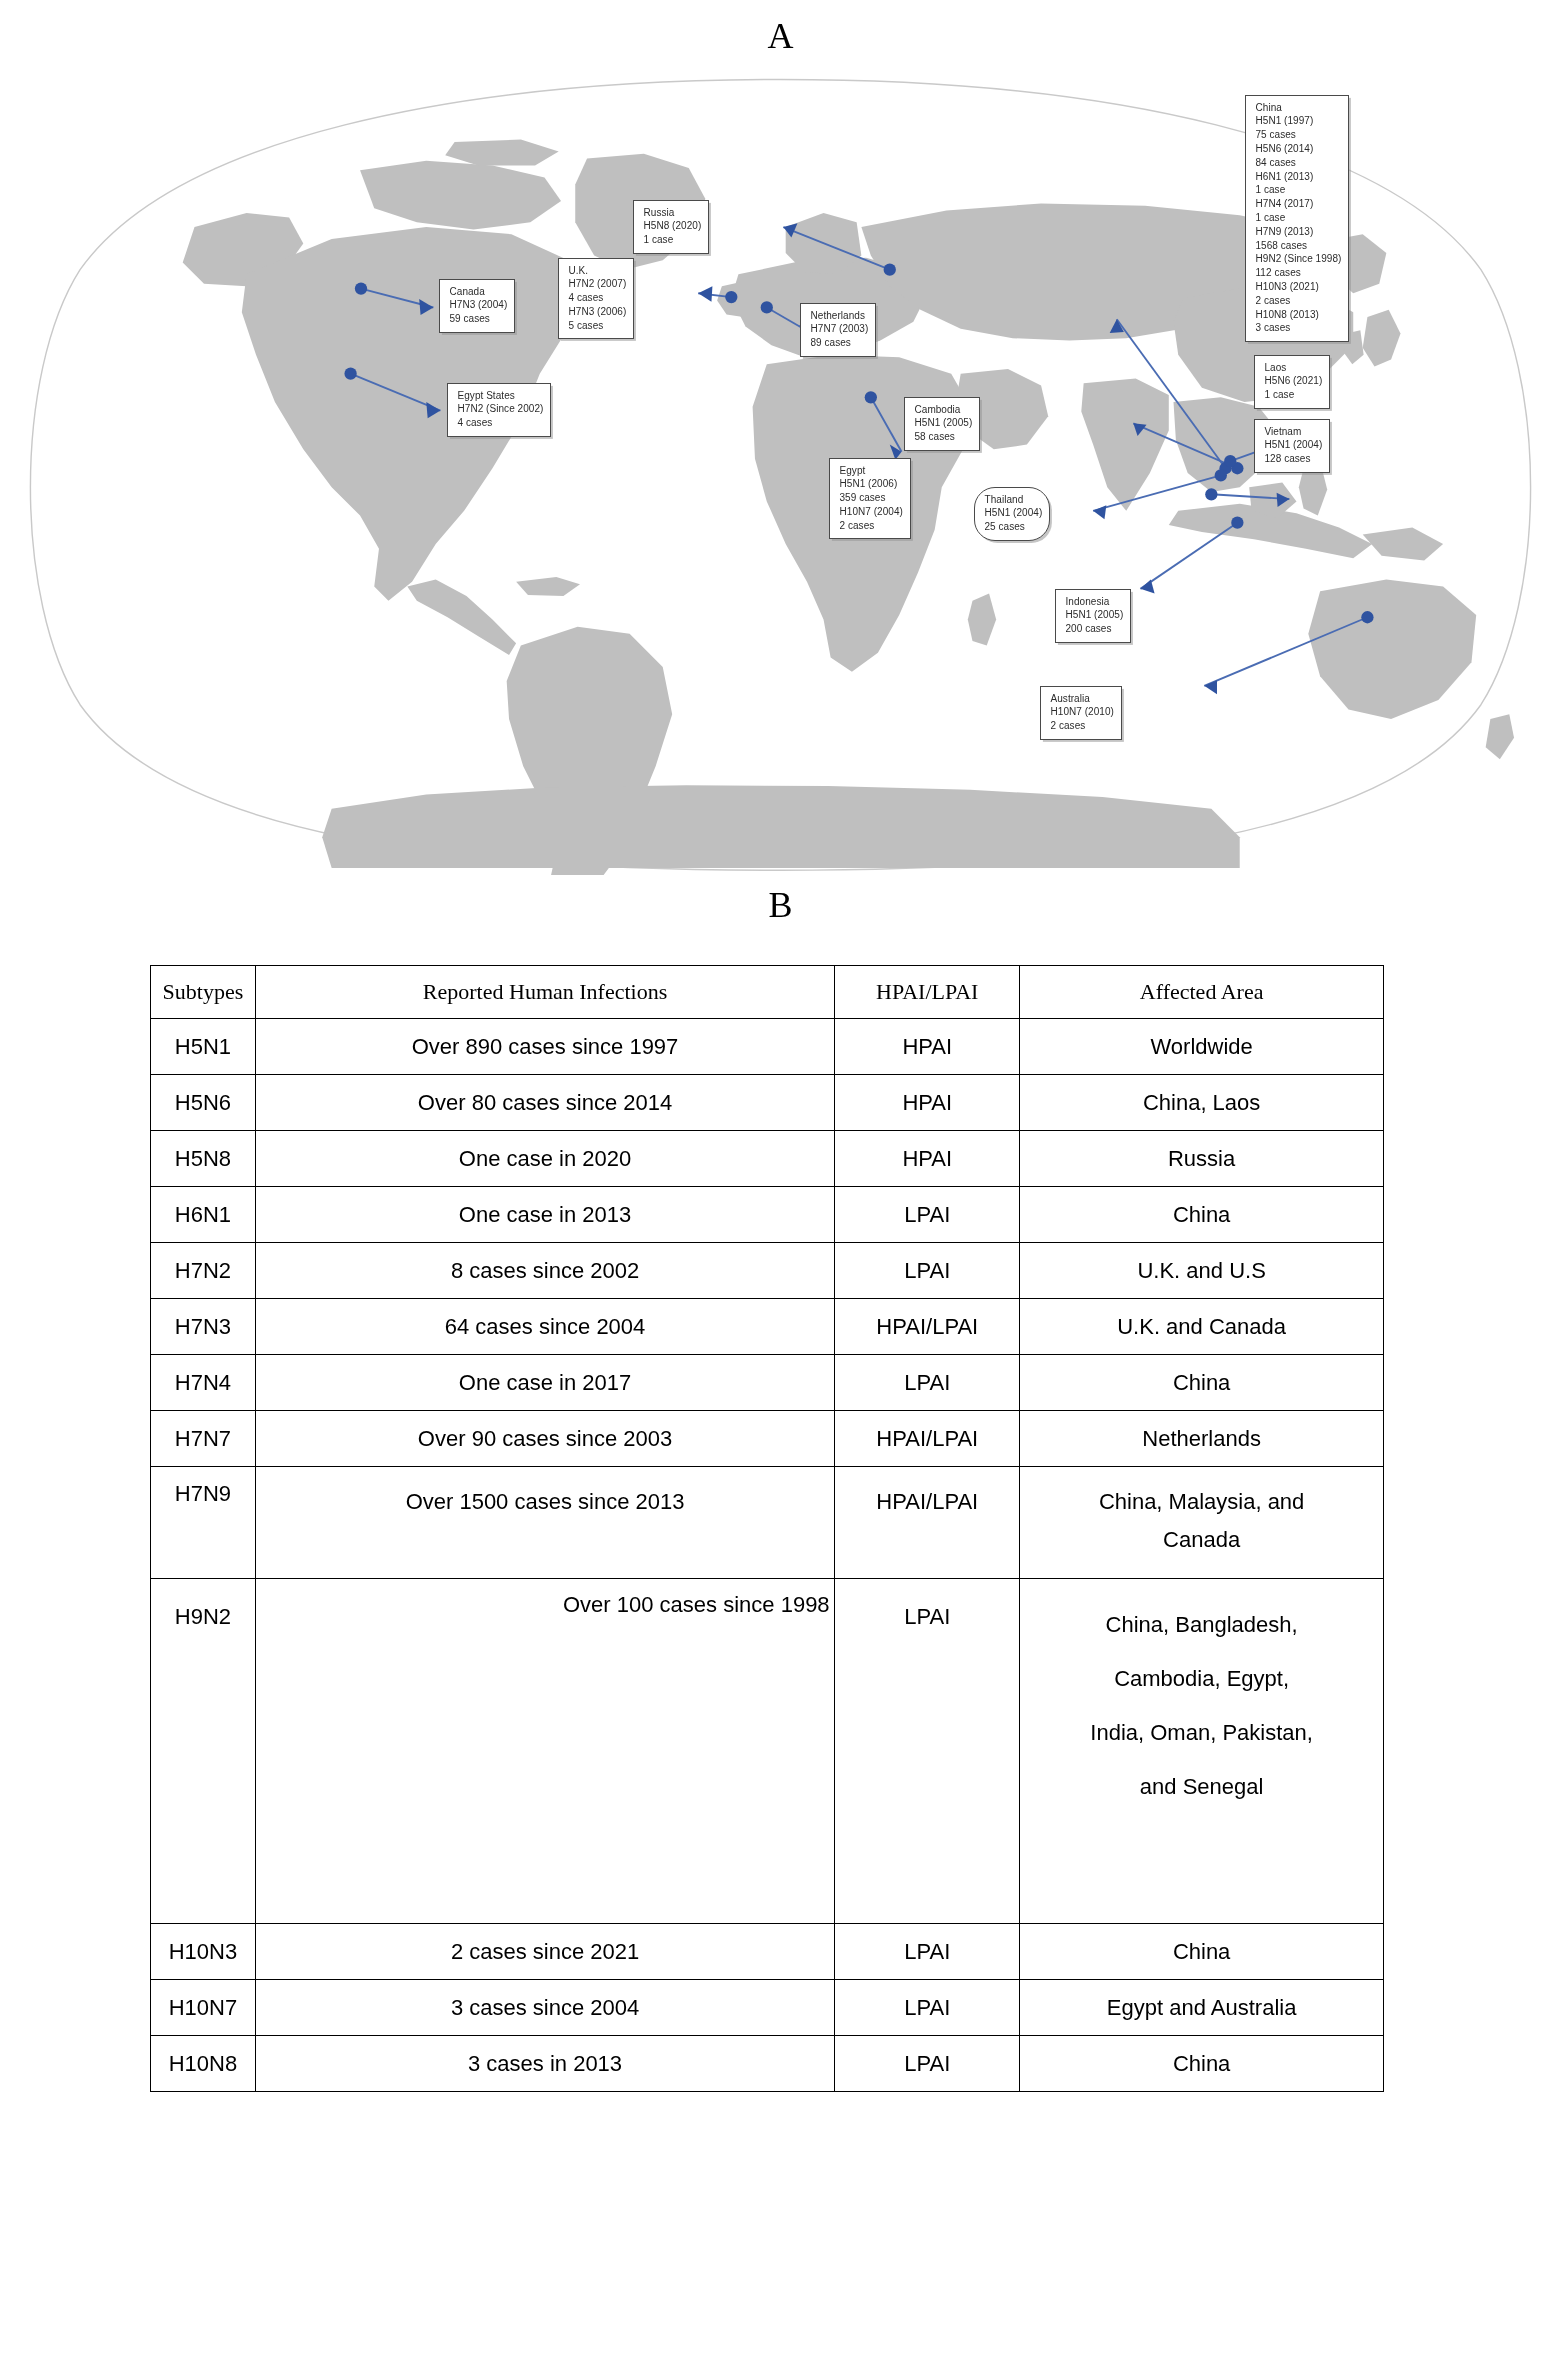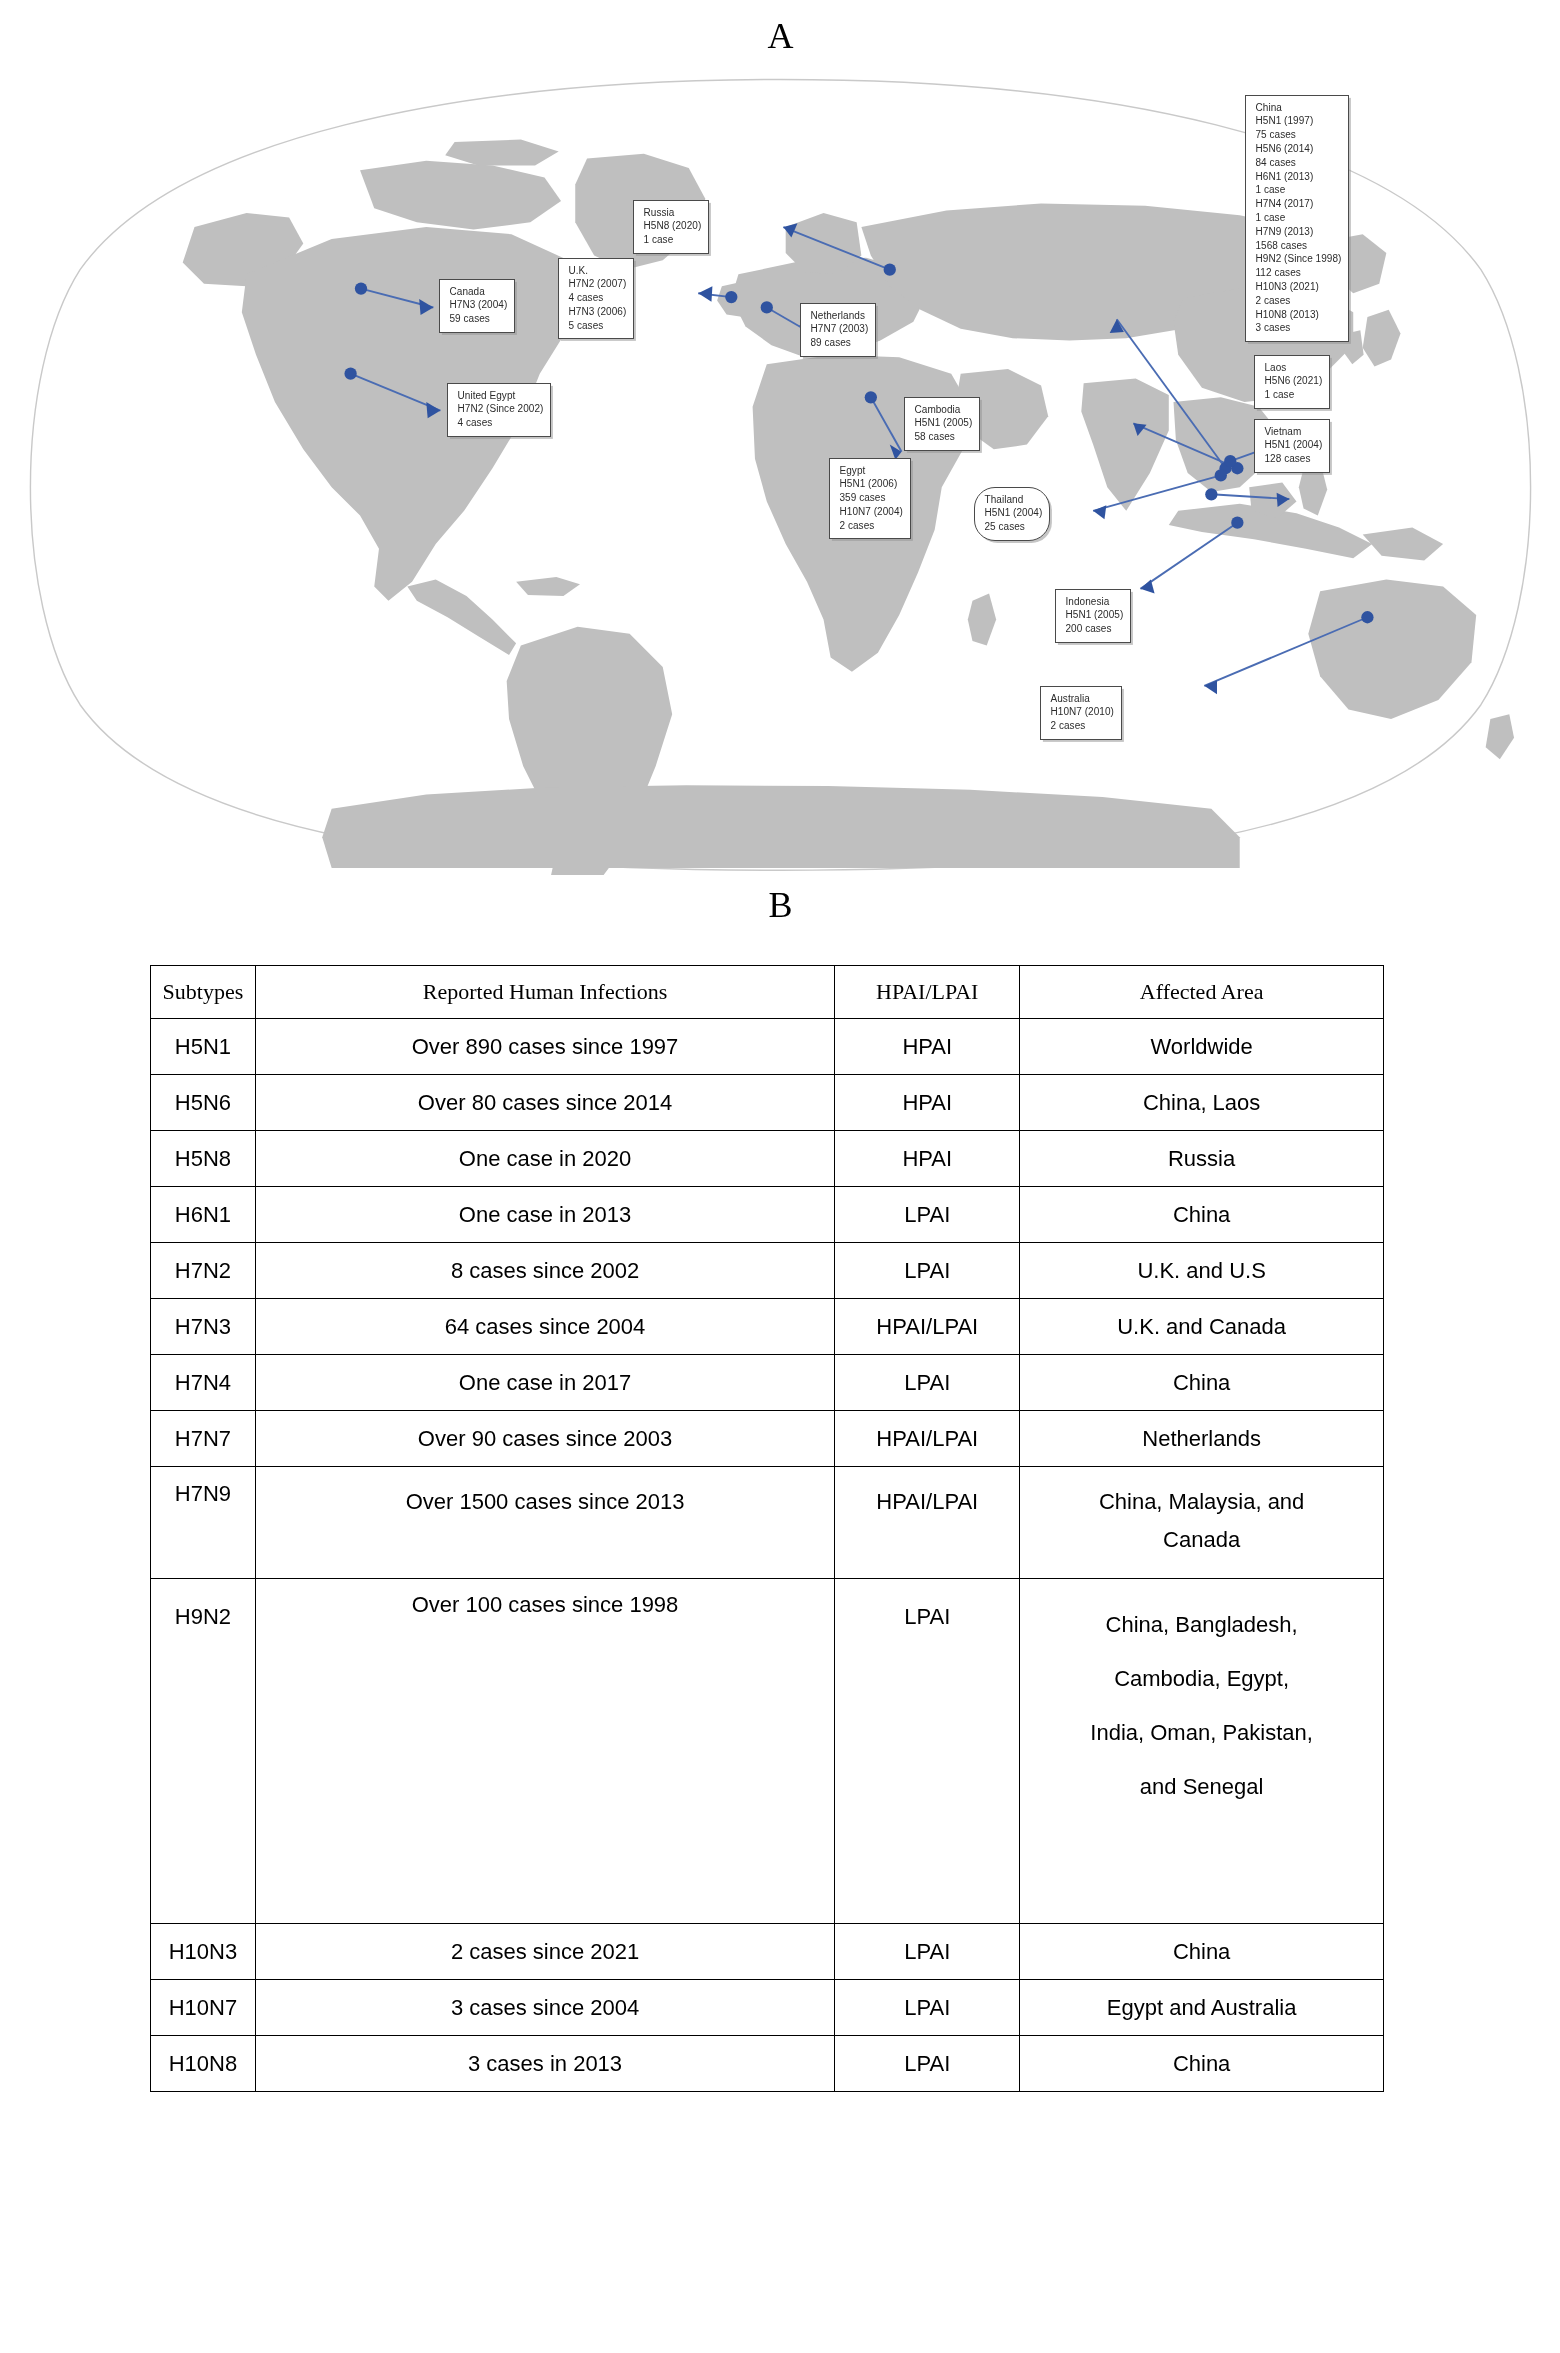--- a/index.html
+++ b/index.html
@@ -239,21 +239,21 @@
     </g>
   </svg>
 
   <div class="map-label" id="lbl-canada" style="left:439px; top:208px;">
     <span class="lbl-title">Canada</span>
     <span class="lbl-line">H7N3 (2004)</span>
     <span class="lbl-line">59 cases</span>
   </div>
 
   <div class="map-label" id="lbl-united-states" style="left:447px; top:312px;">
-    <span class="lbl-title">United Egypt</span>
+    <span class="lbl-title">Egypt States</span>
     <span class="lbl-line">H7N2 (Since 2002)</span>
     <span class="lbl-line">4 cases</span>
   </div>
 
   <div class="map-label" id="lbl-uk" style="left:558px; top:187px;">
     <span class="lbl-title">U.K.</span>
     <span class="lbl-line">H7N2 (2007)</span>
     <span class="lbl-line">4 cases</span>
     <span class="lbl-line">H7N3 (2006)</span>
     <span class="lbl-line">5 cases</span>
@@ -406,21 +406,21 @@
       </tr>
       <tr class="row-tall-2">
         <td style="vertical-align:top; padding-top:8px;">H7N9</td>
         <td style="vertical-align:top; padding-top:16px;">Over 1500 cases since 2013</td>
         <td style="vertical-align:top; padding-top:16px;">HPAI/LPAI</td>
         <td class="cell-multiline" style="white-space:pre-line; vertical-align:top; padding-top:16px;">China, Malaysia, and
 Canada</td>
       </tr>
       <tr class="row-tall-6">
         <td style="vertical-align:top; padding-top:19px;">H9N2</td>
-        <td style="vertical-align:top; ">Over 100 cases since 1998</td>
+        <td style="vertical-align:top; text-align:right;">Over 100 cases since 1998</td>
         <td style="vertical-align:top; padding-top:19px;">LPAI</td>
         <td class="cell-multiline" style="white-space:pre-line; vertical-align:top; padding-top:19px; line-height:2.45;">China, Bangladesh,
 Cambodia, Egypt,
 India, Oman, Pakistan,
 and Senegal</td>
       </tr>
       <tr class="row-1">
         <td>H10N3</td>
         <td>2 cases since 2021</td>
         <td>LPAI</td>

